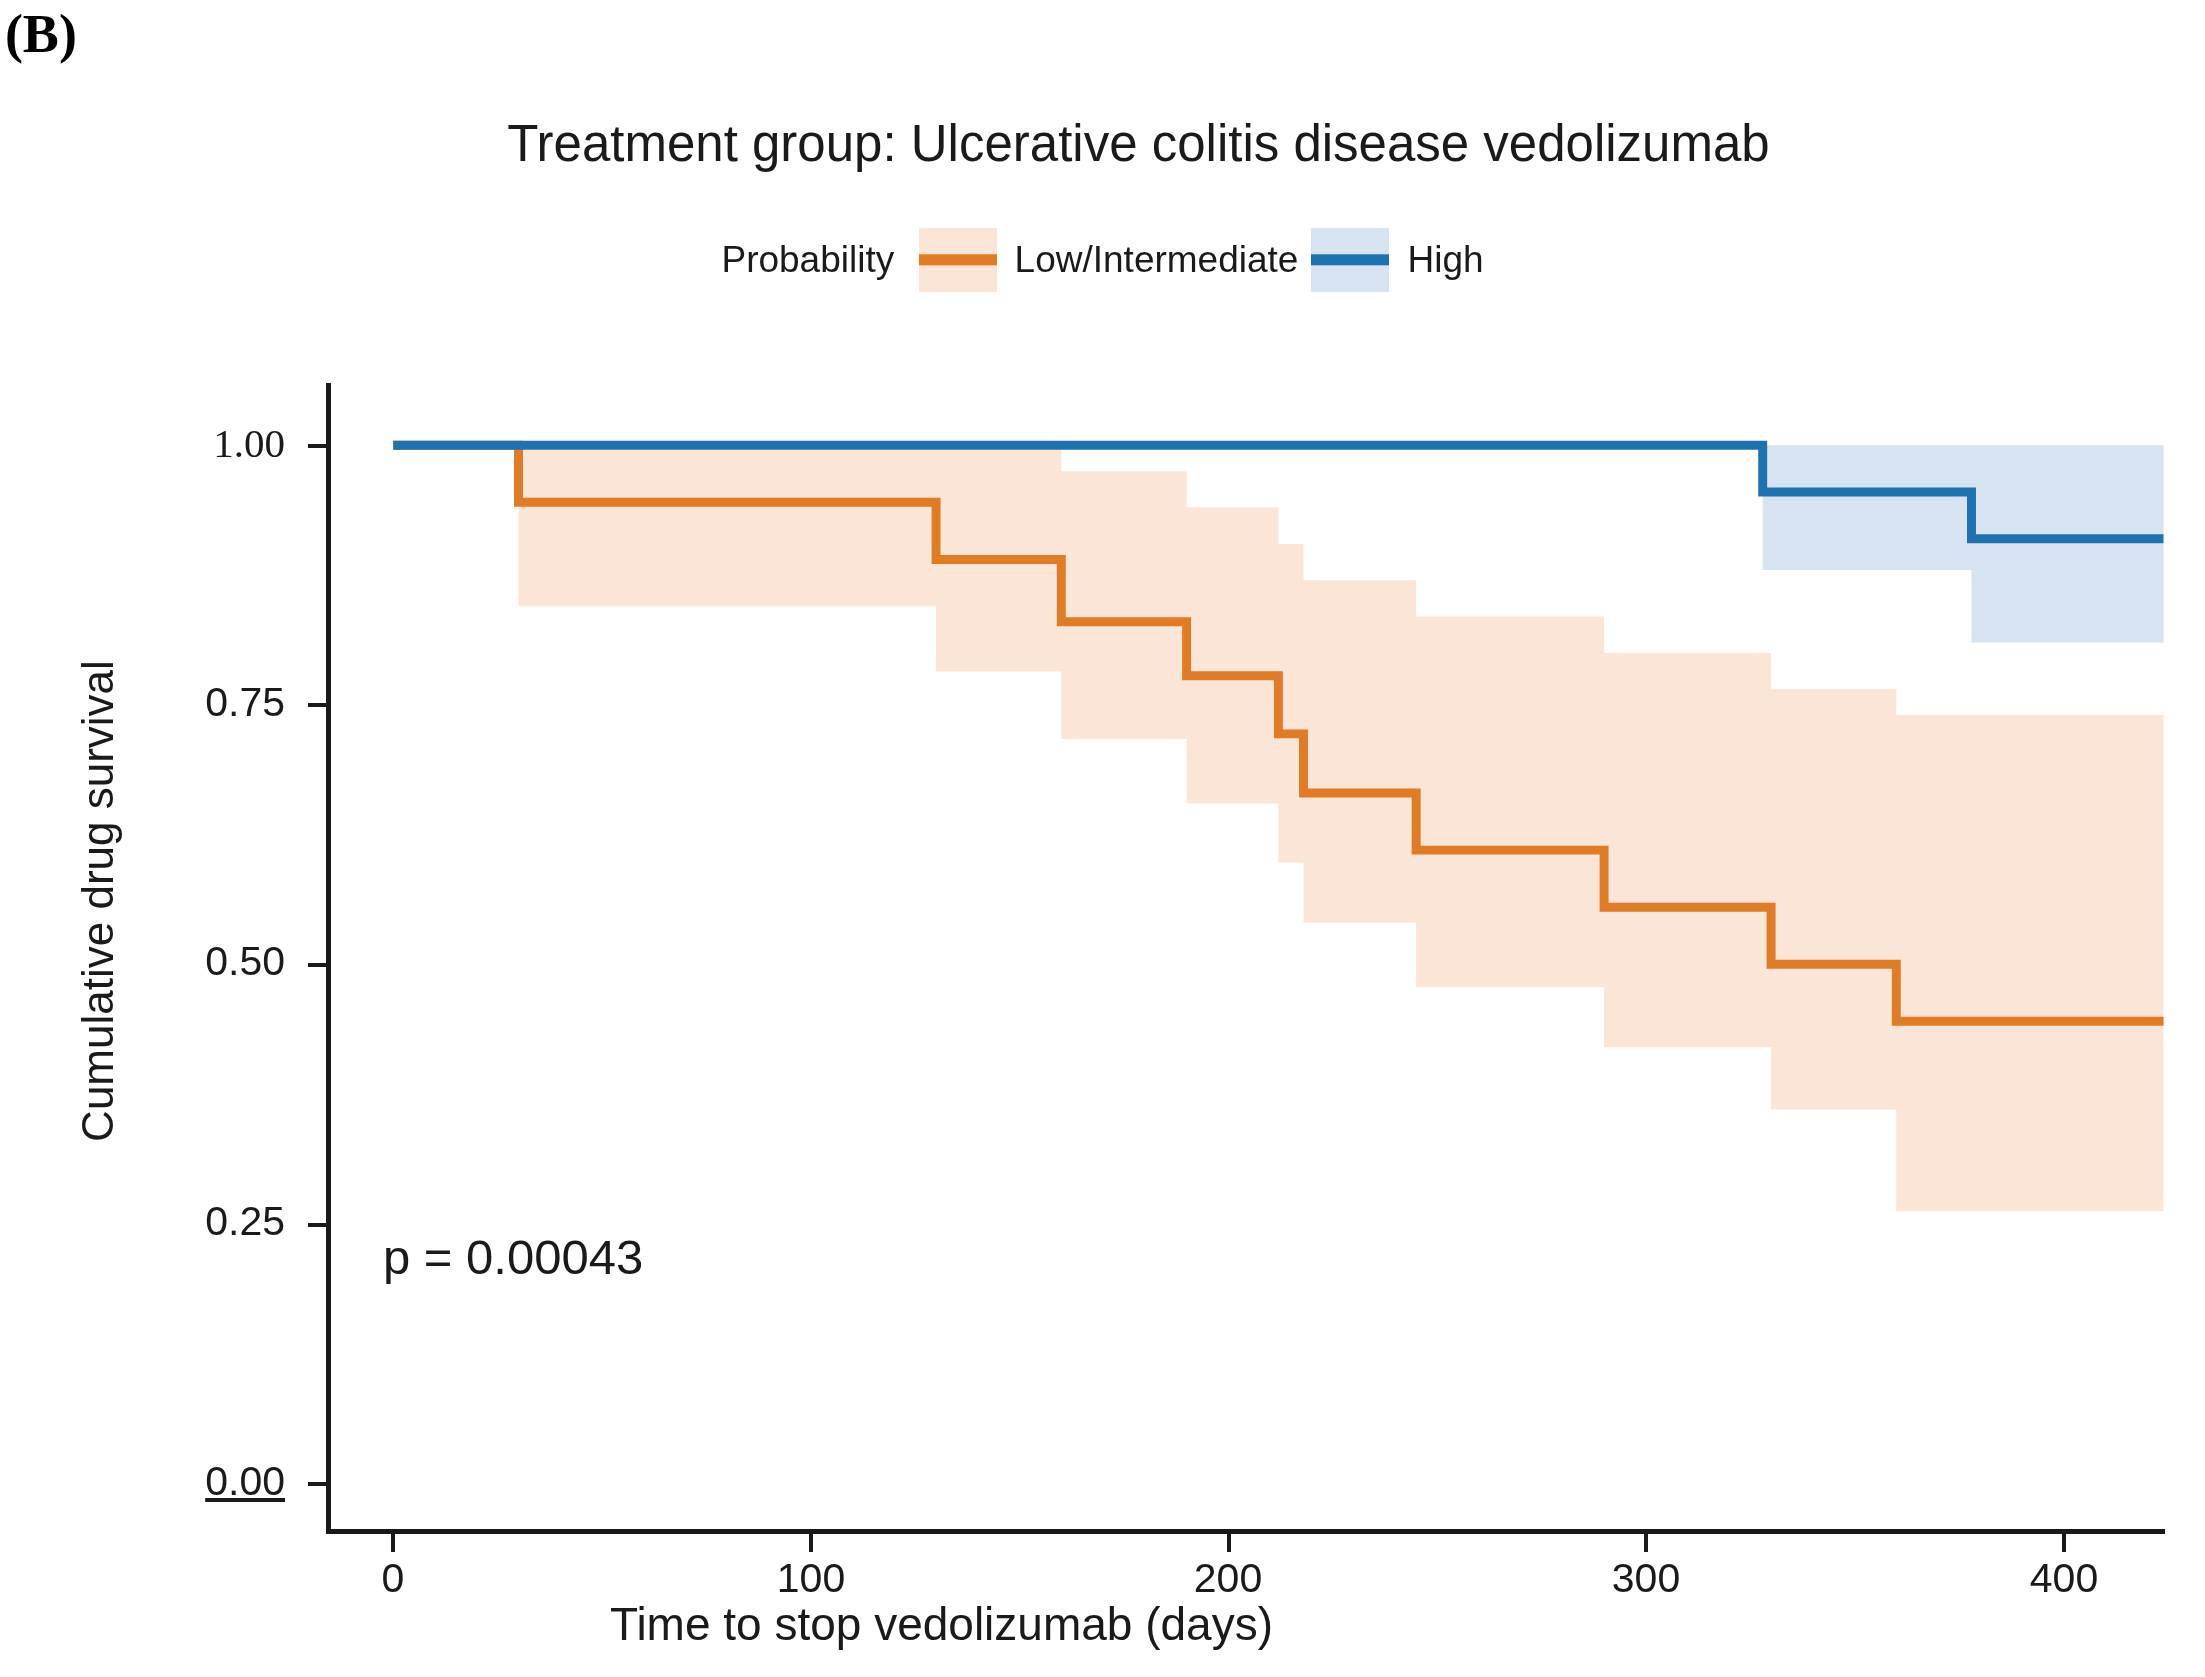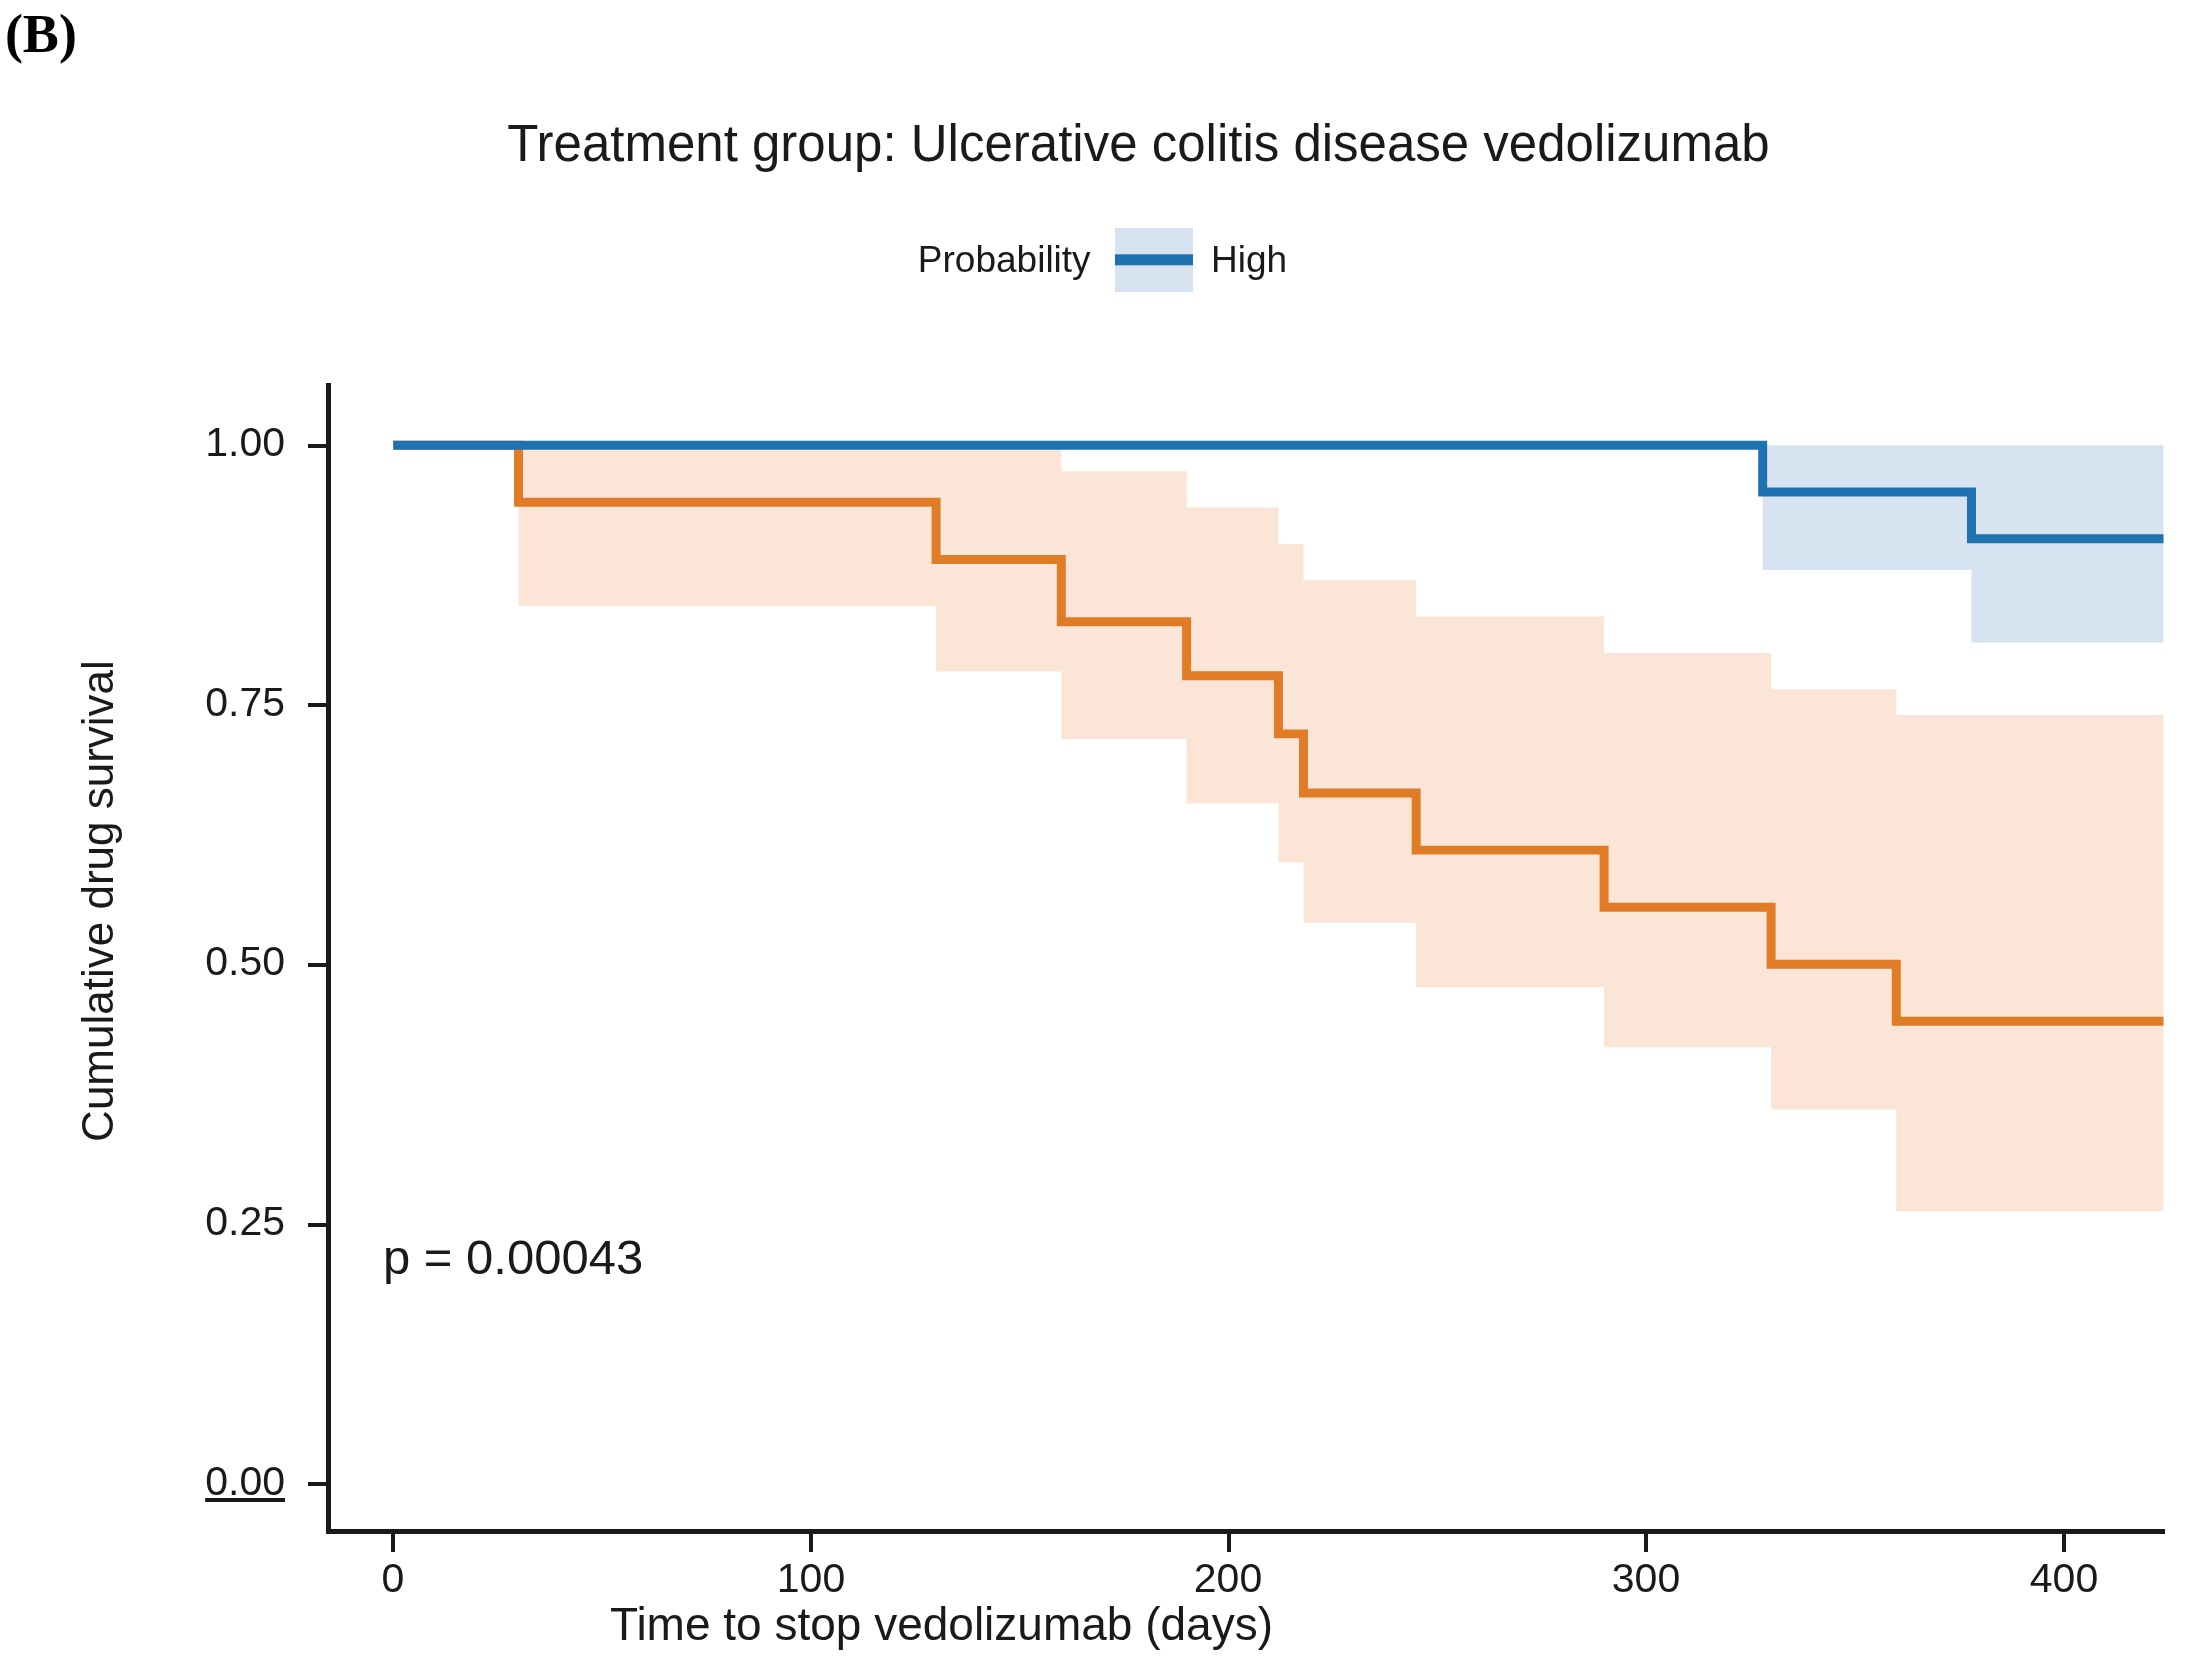--- a/index.html
+++ b/index.html
@@ -87,20 +87,27 @@
 </head>
 <body>
 
 <div id="panel-label">(B)</div>
 
 <div id="chart-title">Treatment group: Ulcerative colitis disease vedolizumab</div>
 
 <div id="legend">
   <span class="legend-title">Probability</span>
 
+  <span class="legend-entry">
+    <span class="swatch">
+      <span class="band" style="background: rgb(250, 229, 214);"></span>
+      <span class="dash" style="background: rgb(224, 123, 38);"></span>
+    </span>
+    <span class="legend-label">Low/Intermediate</span>
+  </span>
 
   <span class="legend-entry">
     <span class="swatch">
       <span class="band" style="background: rgb(215, 227, 240);"></span>
       <span class="dash" style="background: rgb(31, 114, 176);"></span>
     </span>
     <span class="legend-label">High</span>
   </span>
 </div>
 
@@ -119,21 +126,21 @@
 <div id="y-ticks">
     <div class="tick-mark ytick" style="top: 1482px;"></div>
     <div class="ylab" style="top: 1458px; text-decoration: underline;">0.00</div>
     <div class="tick-mark ytick" style="top: 1223px;"></div>
     <div class="ylab" style="top: 1198px;">0.25</div>
     <div class="tick-mark ytick" style="top: 963px;"></div>
     <div class="ylab" style="top: 938px;">0.50</div>
     <div class="tick-mark ytick" style="top: 703px;"></div>
     <div class="ylab" style="top: 679px;">0.75</div>
     <div class="tick-mark ytick" style="top: 444px;"></div>
-    <div class="ylab" style="top: 419px;">1.00</div>
+    <div class="ylab" style="top: 419px; font-family: Liberation Serif, serif;">1.00</div>
   </div>
 <div id="x-ticks">
     <div class="tick-mark xtick" style="left: 391px;"></div>
     <div class="xlab" style="left: 287px;">0</div>
     <div class="tick-mark xtick" style="left: 809px;"></div>
     <div class="xlab" style="left: 705px;">100</div>
     <div class="tick-mark xtick" style="left: 1227px;"></div>
     <div class="xlab" style="left: 1122px;">200</div>
     <div class="tick-mark xtick" style="left: 1644px;"></div>
     <div class="xlab" style="left: 1540px;">300</div>

